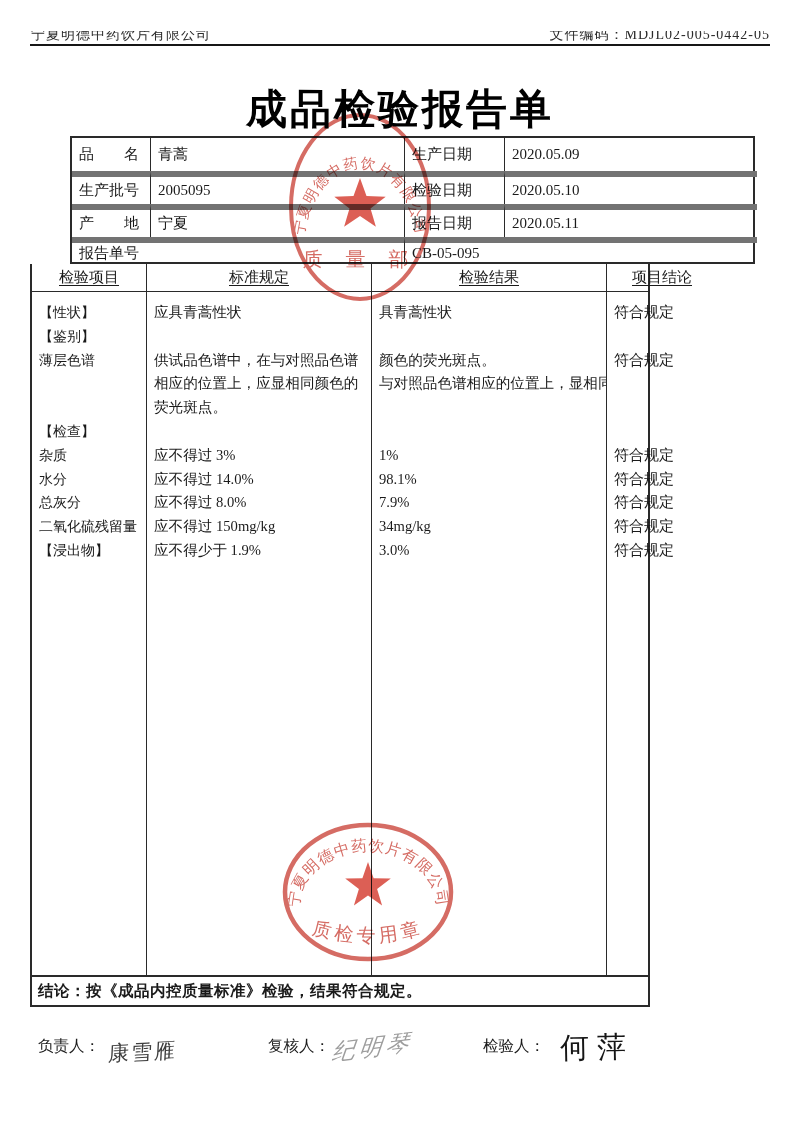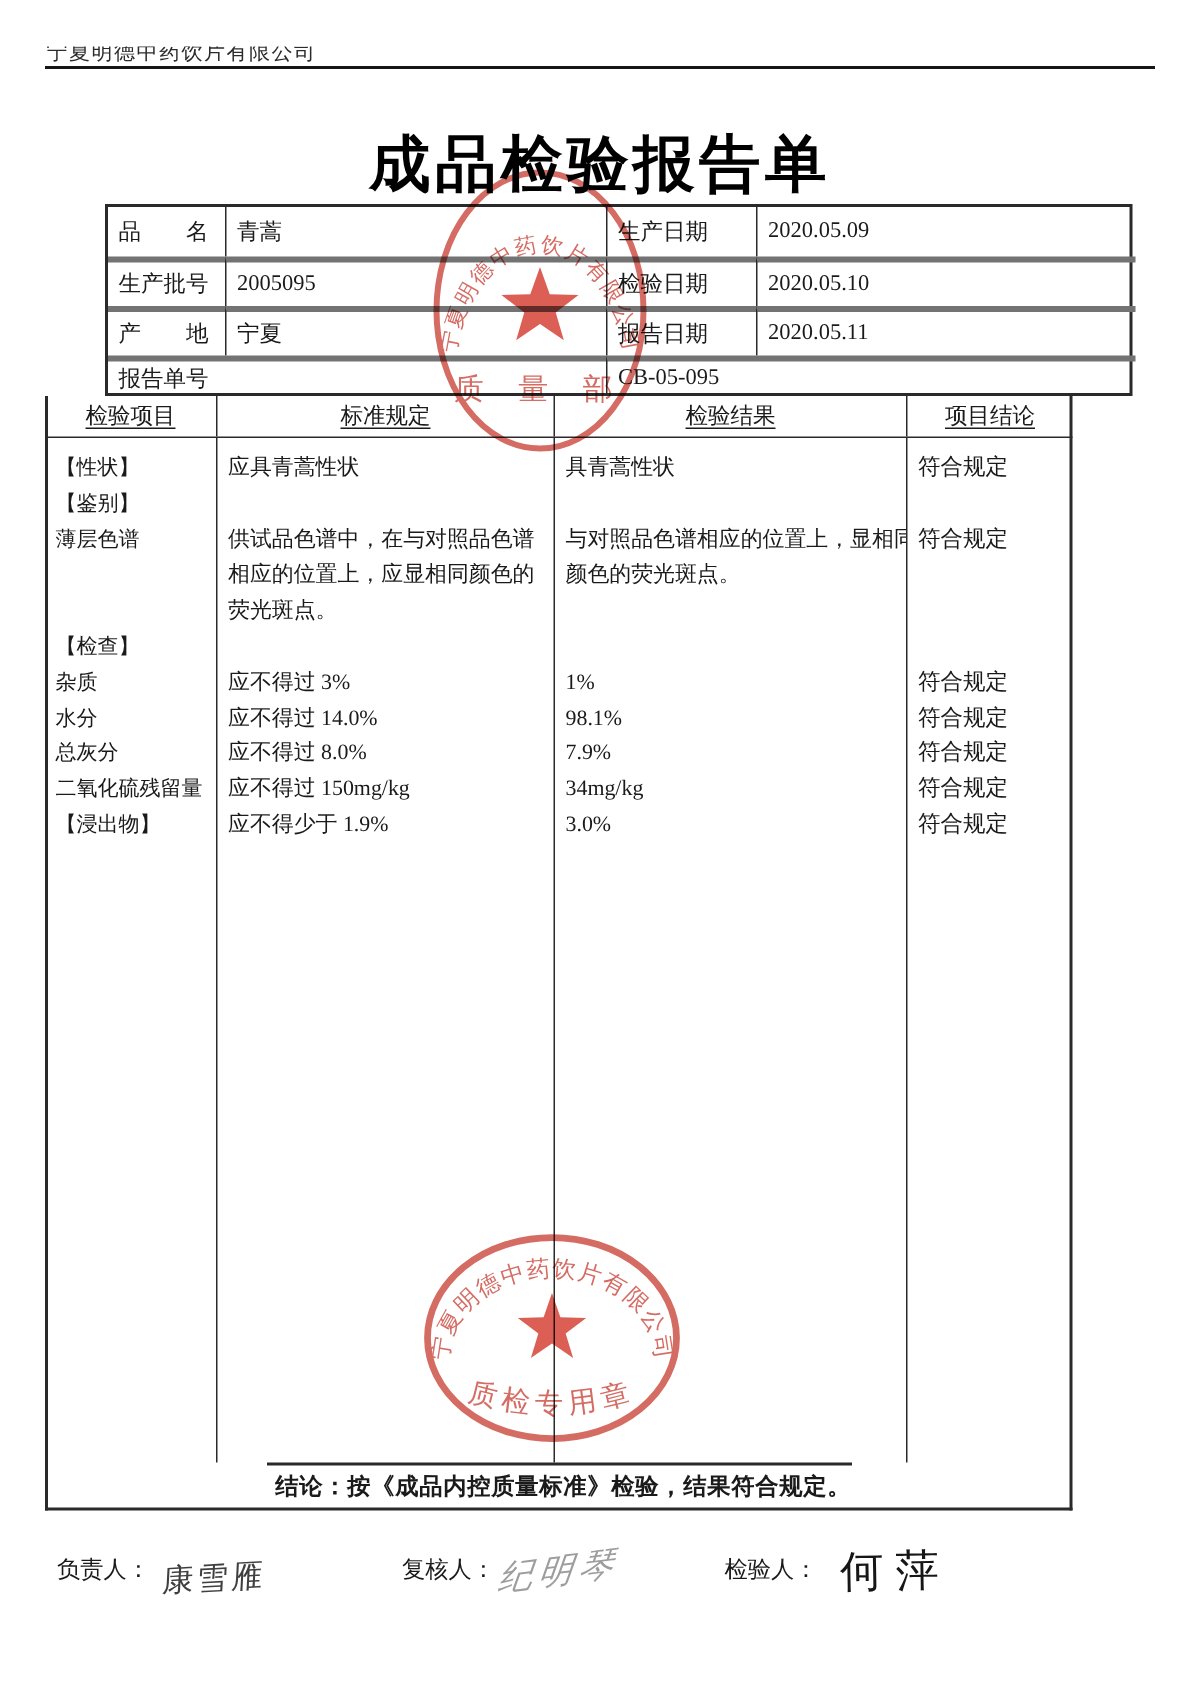--- a/index.html
+++ b/index.html
@@ -26,31 +26,31 @@
   
   .info-table {
     position:absolute; left:30px; top:136px; width:685px; height:128px;
     border:2px solid #2a2a2a; display:grid;
     grid-template-columns:78px 254px 100px 253px;
     grid-template-rows:33px 33px 33px 26px;
     font-size:15px;
     margin-left:40px;
   }
   .info-table .cell {
-    border-left:1px solid #2a2a2a; border-top:4px solid #737373;
+    border-left:1px solid #2a2a2a; border-top:6px solid #737373;
     display:flex; align-items:center; padding-left:7px; white-space:nowrap;
   }
   .info-table .cell.first-col { border-left:none; }
   .info-table .cell.first-row { border-top:none; }
   .info-table .span2 { grid-column:span 2; }
   
   .insp-table {
-    position:absolute; left:30px; top:264px; width:685px; height:743px;
+    position:absolute; left:30px; top:264px; width:620px; height:743px;
     border:2px solid #2a2a2a; border-top:none;
-    display:flex; flex-direction:column; font-size:15px;align-items:center;
+    display:flex; flex-direction:column; font-size:15px;
   }
   .insp-head {
     display:grid; grid-template-columns:115px 225px 235px 110px;
     height:28px; border-bottom:1px solid #2a2a2a;
   }
   .insp-head .hcell {
     display:flex; align-items:center; justify-content:center;
     border-right:1px solid #2a2a2a; font-size:15px;
   }
   .insp-head .hcell:last-child { border-right:none; }
@@ -96,20 +96,23 @@
   }
 </style>
 </head>
 <body>
 
 <div class="doc">
 
   <div class="hdr-left">
     <span class="hdr-clip">宁夏明德中药饮片有限公司</span>
   </div>
+  <div class="hdr-right">
+    <span class="hdr-clip">文件编码：MDJL02-005-0442-05</span>
+  </div>
   <div class="hdr-rule"></div>
 
   <div class="title">成品检验报告单</div>
 
   <div class="info-table">
     <div class="cell first-col first-row">品　　名</div>
     <div class="cell first-row">青蒿</div>
     <div class="cell first-row">生产日期</div>
     <div class="cell first-row">2020.05.09</div>
 
@@ -166,22 +169,22 @@
         <div class="tline"></div>
         <div class="tline">应不得过 3%</div>
         <div class="tline">应不得过 14.0%</div>
         <div class="tline">应不得过 8.0%</div>
         <div class="tline">应不得过 150mg/kg</div>
         <div class="tline">应不得少于 1.9%</div>
       </div>
       <div class="insp-col c3">
         <div class="tline">具青蒿性状</div>
         <div class="tline"></div>
+        <div class="tline">颜色的荧光斑点。</div>
         <div class="tline">与对照品色谱相应的位置上，显相同</div>
-        <div class="tline">颜色的荧光斑点。</div>
         <div class="tline"></div>
         <div class="tline"></div>
         <div class="tline">1%</div>
         <div class="tline">98.1%</div>
         <div class="tline">7.9%</div>
         <div class="tline">34mg/kg</div>
         <div class="tline">3.0%</div>
       </div>
       <div class="insp-col c4">
         <div class="tline">符合规定</div>

